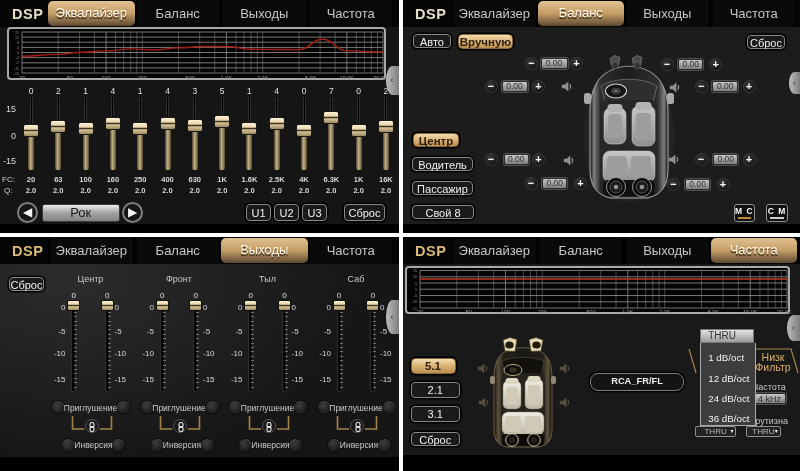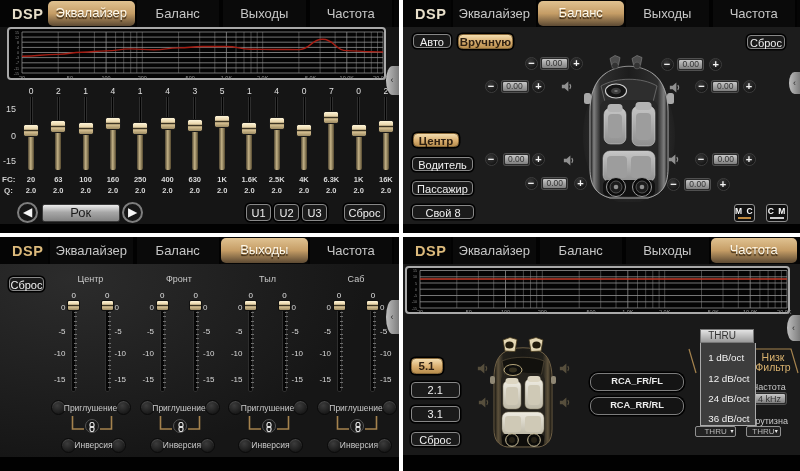--- a/index.html
+++ b/index.html
@@ -20,21 +20,21 @@
 .drawer { position:absolute; width:13px; border-radius:50% 0 0 50%/50% 0 0 50%; background:linear-gradient(90deg,#bdbdbd,#7e7e7e); color:#2e2e2e; font-size:9px; text-align:center; }
 .drawer:before{ content:"‹"; }
 
 .sv { position:absolute; text-align:center; color:#e0e0e0; font-size:8.5px; }
 .strack { position:absolute; width:3px; background:#000; border-left:1px solid #2e2e2e; border-right:1px solid #2e2e2e; }
 .sfill { position:absolute; width:6px; border-radius:2px; background:linear-gradient(90deg,#4e4430,#c4b286 45%,#55492f); }
 .shandle { position:absolute; width:16px; height:13px; border-radius:2.5px; border:1px solid #1a1a1a;
   background:linear-gradient(180deg,#fdf4d8 0%,#e8d4a8 38%,#3c3422 50%,#d9c394 62%,#9c8a62 100%); }
 .scl { position:absolute; text-align:right; color:#dadada; font-size:9px; }
 .fcv { position:absolute; text-align:center; color:#d8d8d8; font-size:7.5px; font-weight:bold; }
-.fcl { position:absolute; color:#d2d2d2; font-size:8px; font-weight:bold; }
+.fcl { position:absolute; color:#d2d2d2; font-size:8px; font-weight:normal; }
 .circb { position:absolute; width:21px; height:21px; border-radius:50%; background:#161616; border:2px solid #7e7e7e; }
 .arr { position:absolute; left:0; right:0; top:0; bottom:0; color:#f5f5f5; font-size:12px; line-height:17px; text-align:center; }
 .rock { position:absolute; left:42px; top:203.5px; width:77.5px; height:18px; border-radius:2.5px;
   background:linear-gradient(180deg,#ededed,#a8a8a8 45%,#838383); border:1px solid #3a3a3a;
   color:#1c1c1c; font-size:13px; line-height:16px; text-align:center; }
 .btn { position:absolute; background:#1a1a1a; border:1.2px solid #888888; border-radius:4px;
   color:#f0f0f0; font-size:11px; text-align:center; box-shadow:0 0 0 1.5px #000; }
 .gbtn { position:absolute; border-radius:4.5px; text-align:center; font-size:11.5px; color:#2e2012; font-weight:bold;
   background:linear-gradient(180deg,#f3ddb0 0%,#d9ae6f 55%,#b98e4e 100%); border:1px solid #8a6a3a; box-shadow:0 0 0 1.5px #000; }
 
@@ -580,21 +580,21 @@
 <text x="135.3" y="45.8" fill="#999" font-size="5.5" font-family="Liberation Sans" text-anchor="middle">200</text>
 <text x="184.0" y="45.8" fill="#999" font-size="5.5" font-family="Liberation Sans" text-anchor="middle">500</text>
 <text x="220.8" y="45.8" fill="#999" font-size="5.5" font-family="Liberation Sans" text-anchor="middle">1.0K</text>
 <text x="257.7" y="45.8" fill="#999" font-size="5.5" font-family="Liberation Sans" text-anchor="middle">2.0K</text>
 <text x="306.3" y="45.8" fill="#999" font-size="5.5" font-family="Liberation Sans" text-anchor="middle">5.0K</text>
 <text x="343.2" y="45.8" fill="#999" font-size="5.5" font-family="Liberation Sans" text-anchor="middle">10.0K</text>
 <text x="377.3" y="45.8" fill="#999" font-size="5.5" font-family="Liberation Sans" text-anchor="middle">20.0K</text>
 <line x1="13" y1="11" x2="380" y2="11" stroke="#c33b28" stroke-width="1.4"></line>
 </svg>
 </div>
-<div class="gbtn" style="left:7.5px;top:121.4px;width:32px;height:15.5px;line-height:15.5px">5.1</div>
+<div class="gbtn" style="left:7.5px;top:121.4px;width:45px;height:15.5px;line-height:15.5px">5.1</div>
 <div class="btn" style="left:7.5px;top:145.4px;width:49.4px;height:15.5px;line-height:15.5px">2.1</div>
 <div class="btn" style="left:7.5px;top:169.3px;width:49.4px;height:15.5px;line-height:15.5px">3.1</div>
 <div class="btn" style="left:7.5px;top:194.8px;width:49.4px;height:14px;line-height:14px">Сброс</div>
 <svg class="spk" style="left:72.5px;top:124.5px" width="13" height="13" viewBox="0 0 14 14">
         <polygon points="2,5 5,5 9,1.5 9,12.5 5,9 2,9" fill="#564e3c"></polygon>
         <path d="M10.5,4.5 a4,4 0 0 1 0,5" stroke="#564e3c" stroke-width="1.2" fill="none"></path>
       </svg>
 <svg class="spk" style="left:73.5px;top:158.5px" width="13" height="13" viewBox="0 0 14 14">
         <polygon points="2,5 5,5 9,1.5 9,12.5 5,9 2,9" fill="#564e3c"></polygon>
         <path d="M10.5,4.5 a4,4 0 0 1 0,5" stroke="#564e3c" stroke-width="1.2" fill="none"></path>
@@ -643,21 +643,20 @@
 <circle cx="39" cy="103" r="6.3" fill="#0b0b09" stroke="#cec29e" stroke-width="1"></circle>
 <circle cx="39" cy="103" r="3" fill="#262116"></circle>
 <circle cx="61" cy="103" r="6.3" fill="#0b0b09" stroke="#cec29e" stroke-width="1"></circle>
 <circle cx="61" cy="103" r="3" fill="#262116"></circle>
 <path d="M30,3 l7,-2.5 7,2 -2,12 -10,-0.5 Z" fill="#e4d7b4" stroke="#4a3c1e" stroke-width="0.8"></path>
 <ellipse cx="36.5" cy="8" rx="4.2" ry="3.6" fill="#221b0c"></ellipse>
 <path d="M70,3 l-7,-2.5 -7,2 2,12 10,-0.5 Z" fill="#e4d7b4" stroke="#4a3c1e" stroke-width="0.8"></path>
 <ellipse cx="63.5" cy="8" rx="4.2" ry="3.6" fill="#221b0c"></ellipse>
 </svg>
 <div class="rcab" style="left:187px;top:135.6px">RCA_FR/FL</div>
-<div class="rcab" style="left:187px;top:160.1px">RCA_RR/RL</div>
 <div class="flab" style="left:293px;top:116px;width:46px">Выс<br>Фильтр</div>
 <svg style="position:absolute;left:230px;top:110px" width="167" height="28" viewBox="0 0 167 28">
         <path d="M56,2 L63,26" stroke="#a5834e" stroke-width="1.2" fill="none"></path>
         <path d="M122,2 L158,2 L165,26" stroke="#a5834e" stroke-width="1.2" fill="none"></path>
       </svg>
 <div class="flab" style="left:345px;top:116px;width:50px">Низк<br>Фильтр</div>
 <div class="glab" style="left:336px;top:144.5px;width:60px;font-size:9px">Частота</div>
 <div class="vbox" style="left:350px;top:155.8px;width:33px;height:11px;line-height:11px;font-size:9px">4 kHz</div>
 <div class="glab" style="left:336px;top:179px;width:60px;font-size:9px">Крутизна</div>
 <div class="sel" style="left:343.1px;top:189.2px;width:34.7px">THRU<span class="dar">▾</span></div>

